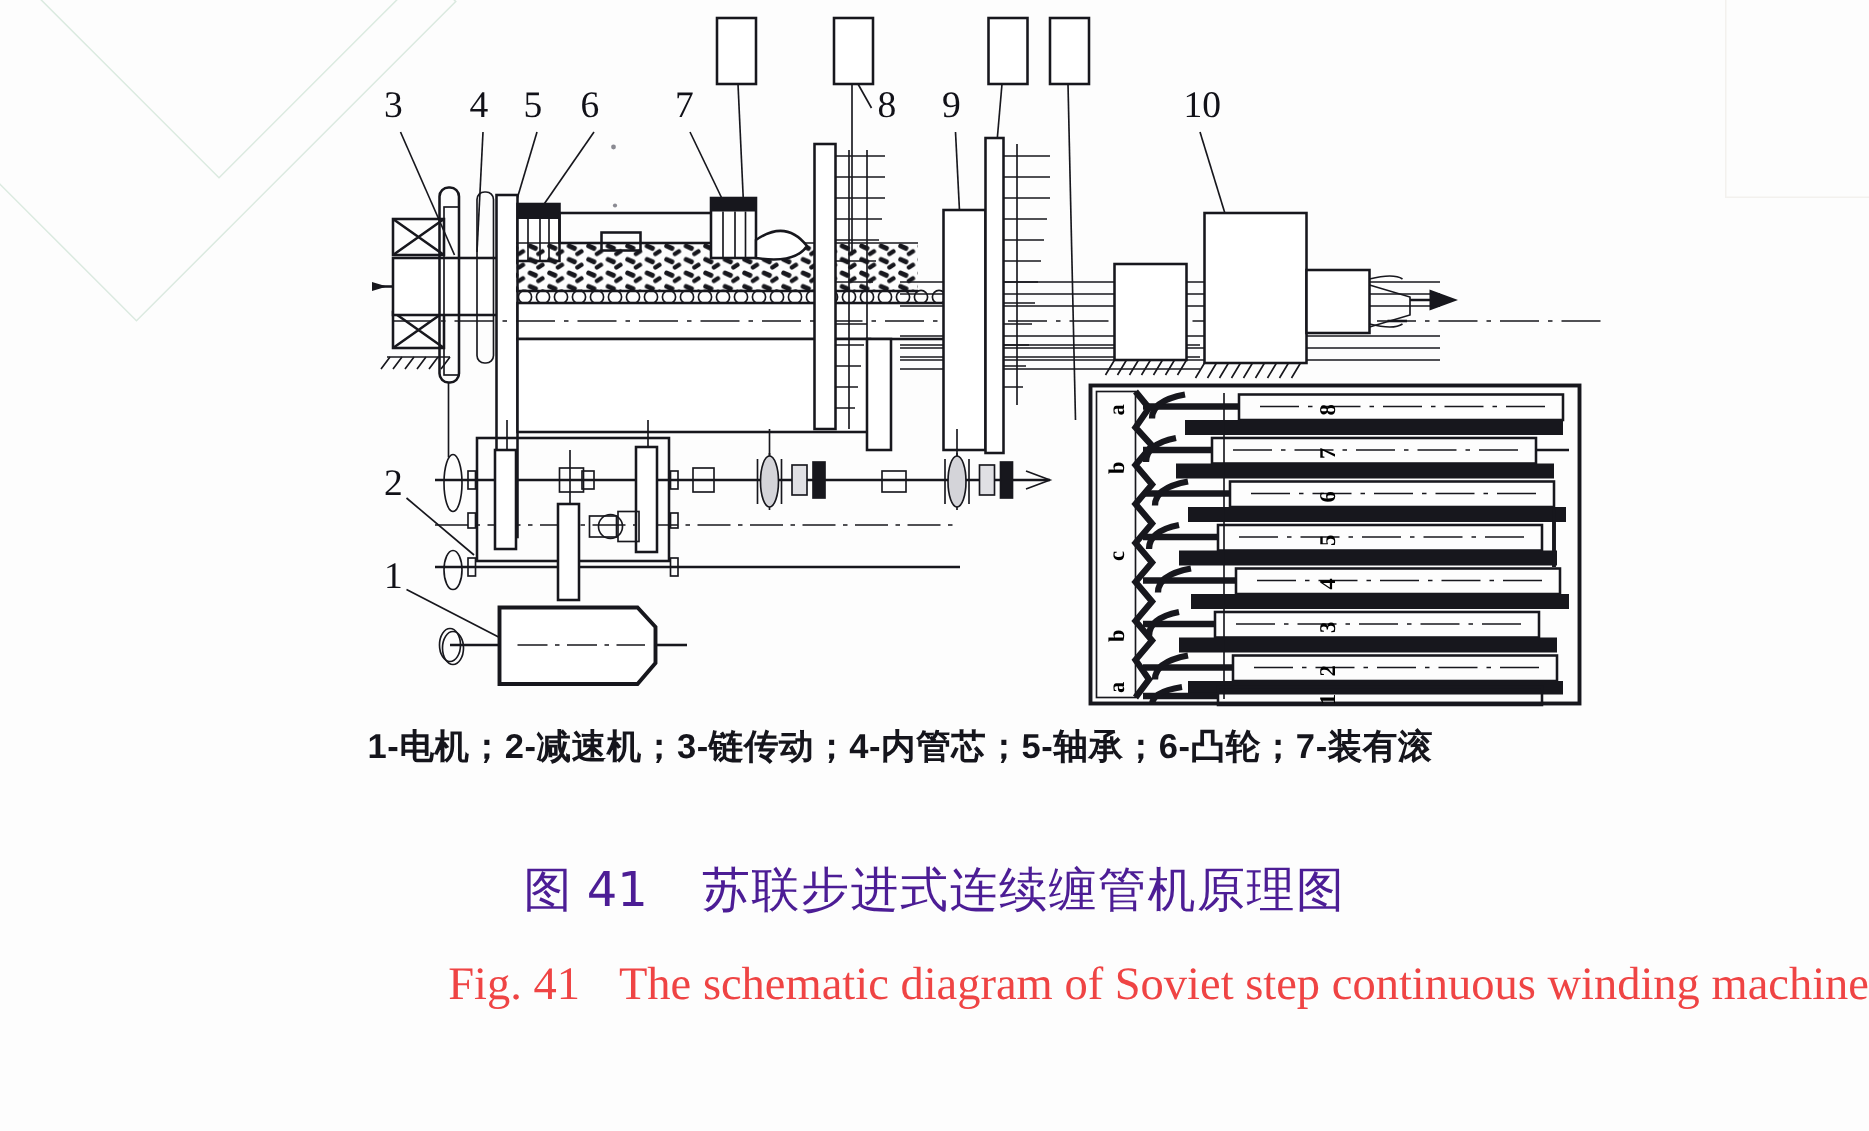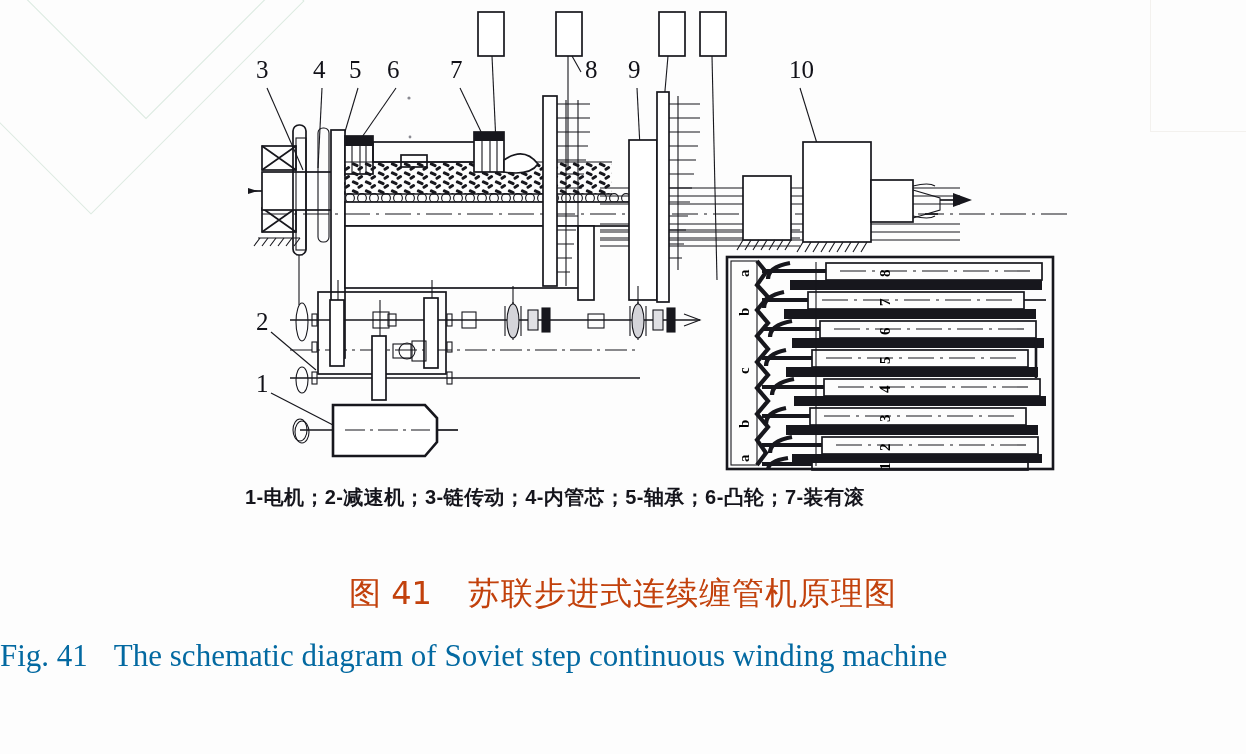--- a/index.html
+++ b/index.html
@@ -27,44 +27,44 @@
 
   #figure{
     position:absolute;left:0;top:0;width:1246px;height:560px;
   }
   svg.dwg{position:absolute;left:0;top:0;width:1246px;height:560px;}
 
   .legend{
     position:absolute;
     left:245px;top:482px;width:830px;
     font-family:"Liberation Sans", sans-serif;
-    font-size:20px;
+    font-size:23px;
     color:#15151c;
     line-height:31px;
     letter-spacing:.4px;
     font-weight:600;
   }
   .legend .l2{padding-left:22px;}
 
   .cap-cn{
     position:absolute;left:0;top:572px;width:1246px;
     text-align:center;
     font-family:"DejaVu Sans", sans-serif;
     font-size:32px;
-    color:#c2410c;
+    color:#4c1d95;
     letter-spacing:1px;
   }
   .cap-cn .num{letter-spacing:0;}
   .cap-cn .gap{display:inline-block;width:36px;}
   .cap-en{
     position:absolute;left:0;top:638px;width:1246px;
-    text-align:left;
+    text-align:right;
     font-family:"Liberation Serif", serif;
     font-size:31px;
-    color:#0369a1;
+    color:#ef4444;
   }
   .cap-en .gap{display:inline-block;width:26px;}
 
   text.cal{font-family:"Liberation Serif", serif;font-size:25px;fill:#111118;}
   .ln{stroke:#17171d;fill:none;}
   .thin{stroke-width:1.1;}
   .med{stroke-width:1.7;}
   .thick{stroke-width:2.6;}
   .fat{stroke-width:4.2;}
   .wht{fill:#ffffff;}

